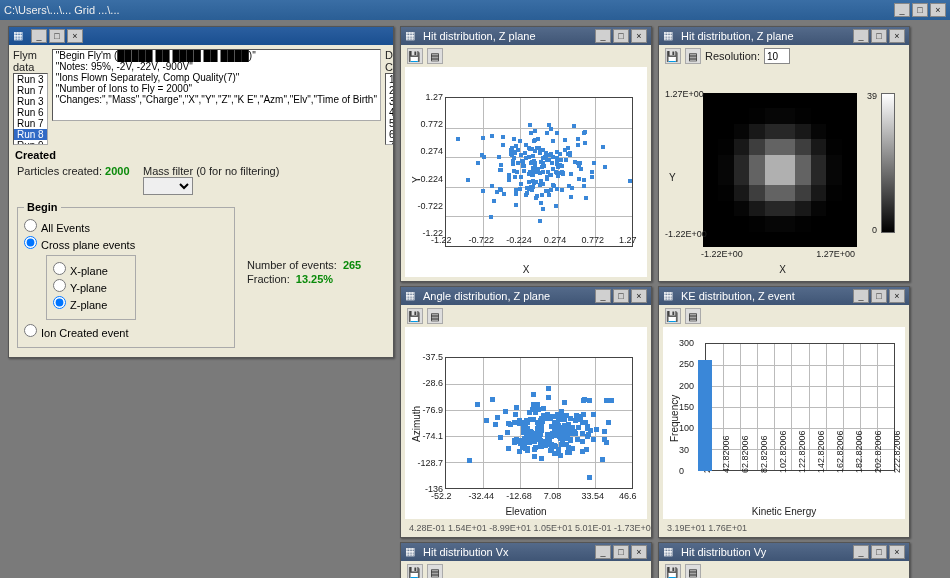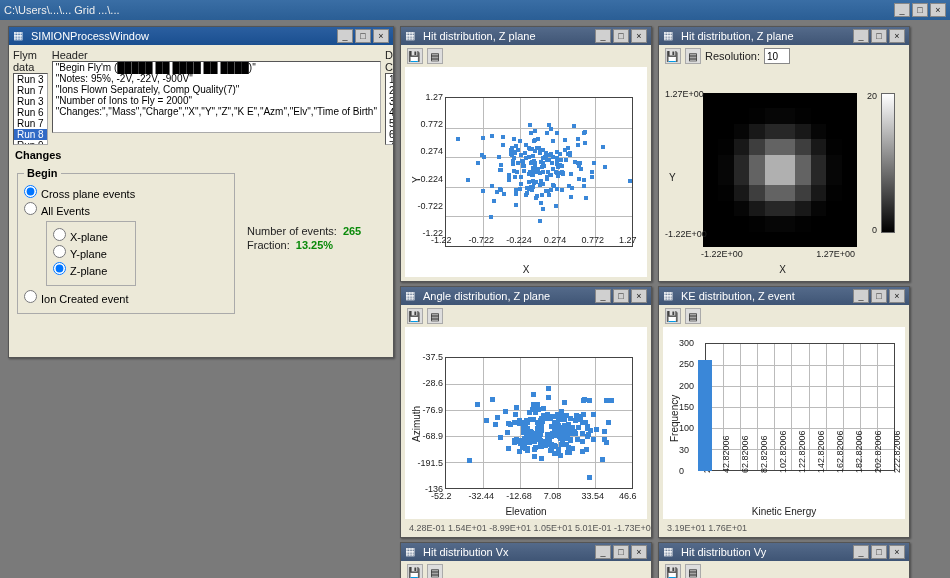--- a/index.html
+++ b/index.html
@@ -111,21 +111,20 @@
     <div class="win-btn">□</div>
     <div class="win-btn">×</div>
   </div>
 </div>
 
 <div class="mdi-area">
 
   <div class="mdi-window" style="left:8px; top:6px; width:386px; height:332px;">
     <div class="mdi-titlebar active">
       <span class="icon">▦</span>
-      <span class="title">SIMIONProcessWindow</span>
       <div class="win-btns">
         <div class="win-btn">_</div>
         <div class="win-btn">□</div>
         <div class="win-btn">×</div>
       </div>
     </div>
     <div class="mdi-body" style="padding:4px;">
       <div style="display:flex; gap:4px;">
         <div style="width:96px;">
           <div class="panel-label">Flym data</div>
@@ -133,21 +132,20 @@
               <div>Run 3</div>
               <div>Run 7</div>
               <div>Run 3</div>
               <div>Run 6</div>
               <div>Run 7</div>
               <div class="selected">Run 8</div>
               <div>Run 9</div>
             </div>
         </div>
         <div style="flex:1;">
-          <div class="panel-label">Header</div>
           <div class="listbox" id="header-list" style="height:72px;">
               <div>"Begin Fly'm (█████ ██ ████ ██ ████)"</div>
               <div>"Notes:  95%,  -2V,  -22V,  -900V"</div>
               <div>"Ions Flown Separately, Comp Quality(7)"</div>
               <div>"Number of Ions to Fly = 2000"</div>
               <div>"Changes:","Mass","Charge","X","Y","Z","K E","Azm","Elv","Time of Birth"</div>
             </div>
         </div>
         <div style="width:72px;">
           <div class="panel-label">Data Columns</div>
@@ -156,27 +154,37 @@
               <div>2 : TOF</div>
               <div>3 : Mass</div>
               <div>4 : Charge</div>
               <div>5 : X</div>
               <div>6 : Y</div>
               <div>7 : Z</div>
             </div>
         </div>
       </div>
 
-      <div class="section-head">Changes</div>
+      <div class="section-head">Created</div>
+      <div class="row" style="align-items:flex-start;">
+        <div style="width:120px;">
+          <span class="panel-label">Particles created:</span>
+          <span class="green">2000</span>
+        </div>
+        <div>
+          <span class="panel-label">Mass filter (0 for no filtering)</span><br>
+          <select class="combo" style="width:50px;"><option></option></select>
+        </div>
+      </div>
 
       <div style="display:flex;">
         <fieldset class="groupbox" style="flex:1;">
           <legend>Begin</legend>
+          <label class="radio"><input type="radio" name="ev" style=""><span>All Events</span></label>
           <label class="radio"><input type="radio" name="ev" checked="" style=""><span>Cross plane events</span></label>
-          <label class="radio"><input type="radio" name="ev" style=""><span>All Events</span></label>
           <fieldset class="groupbox" style="margin-left:22px;width:90px;">
             <label class="radio"><input type="radio" name="pl" style=""><span>X-plane</span></label>
             <label class="radio"><input type="radio" name="pl" style=""><span>Y-plane</span></label>
             <label class="radio"><input type="radio" name="pl" checked="" style=""><span>Z-plane</span></label>
           </fieldset>
           <label class="radio"><input type="radio" name="ev" style=""><span>Ion Created event</span></label>
         </fieldset>
         <div style="width:150px; padding:60px 4px 4px;">
           <div class="row">
               <span class="panel-label">Number of events:</span>
@@ -552,21 +560,21 @@
             <div class="heat-cell" style="left: 20%; top: 90%; width: 10%; height: 10%; background: rgb(0, 0, 0);"></div>
             <div class="heat-cell" style="left: 30%; top: 90%; width: 10%; height: 10%; background: rgb(0, 0, 0);"></div>
             <div class="heat-cell" style="left: 40%; top: 90%; width: 10%; height: 10%; background: rgb(0, 0, 0);"></div>
             <div class="heat-cell" style="left: 50%; top: 90%; width: 10%; height: 10%; background: rgb(0, 0, 0);"></div>
             <div class="heat-cell" style="left: 60%; top: 90%; width: 10%; height: 10%; background: rgb(0, 0, 0);"></div>
             <div class="heat-cell" style="left: 70%; top: 90%; width: 10%; height: 10%; background: rgb(0, 0, 0);"></div>
             <div class="heat-cell" style="left: 80%; top: 90%; width: 10%; height: 10%; background: rgb(0, 0, 0);"></div>
             <div class="heat-cell" style="left: 90%; top: 90%; width: 10%; height: 10%; background: rgb(0, 0, 0);"></div>
           </div>
         <div class="grad-bar"></div>
-        <div class="tick" style="right:28px;top:24px;">20</div>
+        <div class="tick" style="right:28px;top:24px;">39</div>
         <div class="tick" style="right:28px;bottom:42px;">0</div>
         <div class="tick" style="left:2px;top:22px;">1.27E+00</div>
         <div class="tick" style="left:2px;bottom:38px;">-1.22E+00</div>
         <div class="tick" style="left:38px;bottom:18px;">-1.22E+00</div>
         <div class="tick" style="right:50px;bottom:18px;">1.27E+00</div>
         <div class="axis-title" style="bottom:2px;left:48%;">X</div>
         <div class="axis-title" style="left:6px;top:50%;">Y</div>
       </div>
     </div>
   </div>
@@ -597,22 +605,22 @@
             <div class="vline" style="left: 60%;"></div>
             <div class="vline" style="left: 80%;"></div>
           </div>
         <div id="ticks-angZ"></div>
         <div class="axis-title" style="bottom:2px;left:50%;transform:translateX(-50%);">Elevation</div>
         <div class="axis-title rot" style="left:6px;top:60%;">Azimuth</div>
         <div id="pts-angZ">
             <div class="tick" style="right: 204px; text-align: right; top: 25px;">-37.5</div>
             <div class="tick" style="right: 204px; text-align: right; top: 51.4px;">-28.6</div>
             <div class="tick" style="right: 204px; text-align: right; top: 77.8px;">-76.9</div>
-            <div class="tick" style="right: 204px; text-align: right; top: 104.2px;">-68.9</div>
-            <div class="tick" style="right: 204px; text-align: right; top: 130.6px;">-191.5</div>
+            <div class="tick" style="right: 204px; text-align: right; top: 104.2px;">-74.1</div>
+            <div class="tick" style="right: 204px; text-align: right; top: 130.6px;">-128.7</div>
             <div class="tick" style="right: 204px; text-align: right; top: 157px;">-136</div>
             <div class="tick" style="top: 164px; left: 26px;">-52.2</div>
             <div class="tick" style="top: 164px; left: 63.6px;">-32.44</div>
             <div class="tick" style="top: 164px; left: 101.2px;">-12.68</div>
             <div class="tick" style="top: 164px; left: 138.8px;">7.08</div>
             <div class="tick" style="top: 164px; left: 176.4px;">33.54</div>
             <div class="tick" style="top: 164px; left: 214px;">46.6</div>
             <div class="dotsq" style="left: 133.839px; top: 116.611px;"></div>
             <div class="dotsq" style="left: 119.982px; top: 107.207px;"></div>
             <div class="dotsq" style="left: 197.083px; top: 109.544px;"></div>

